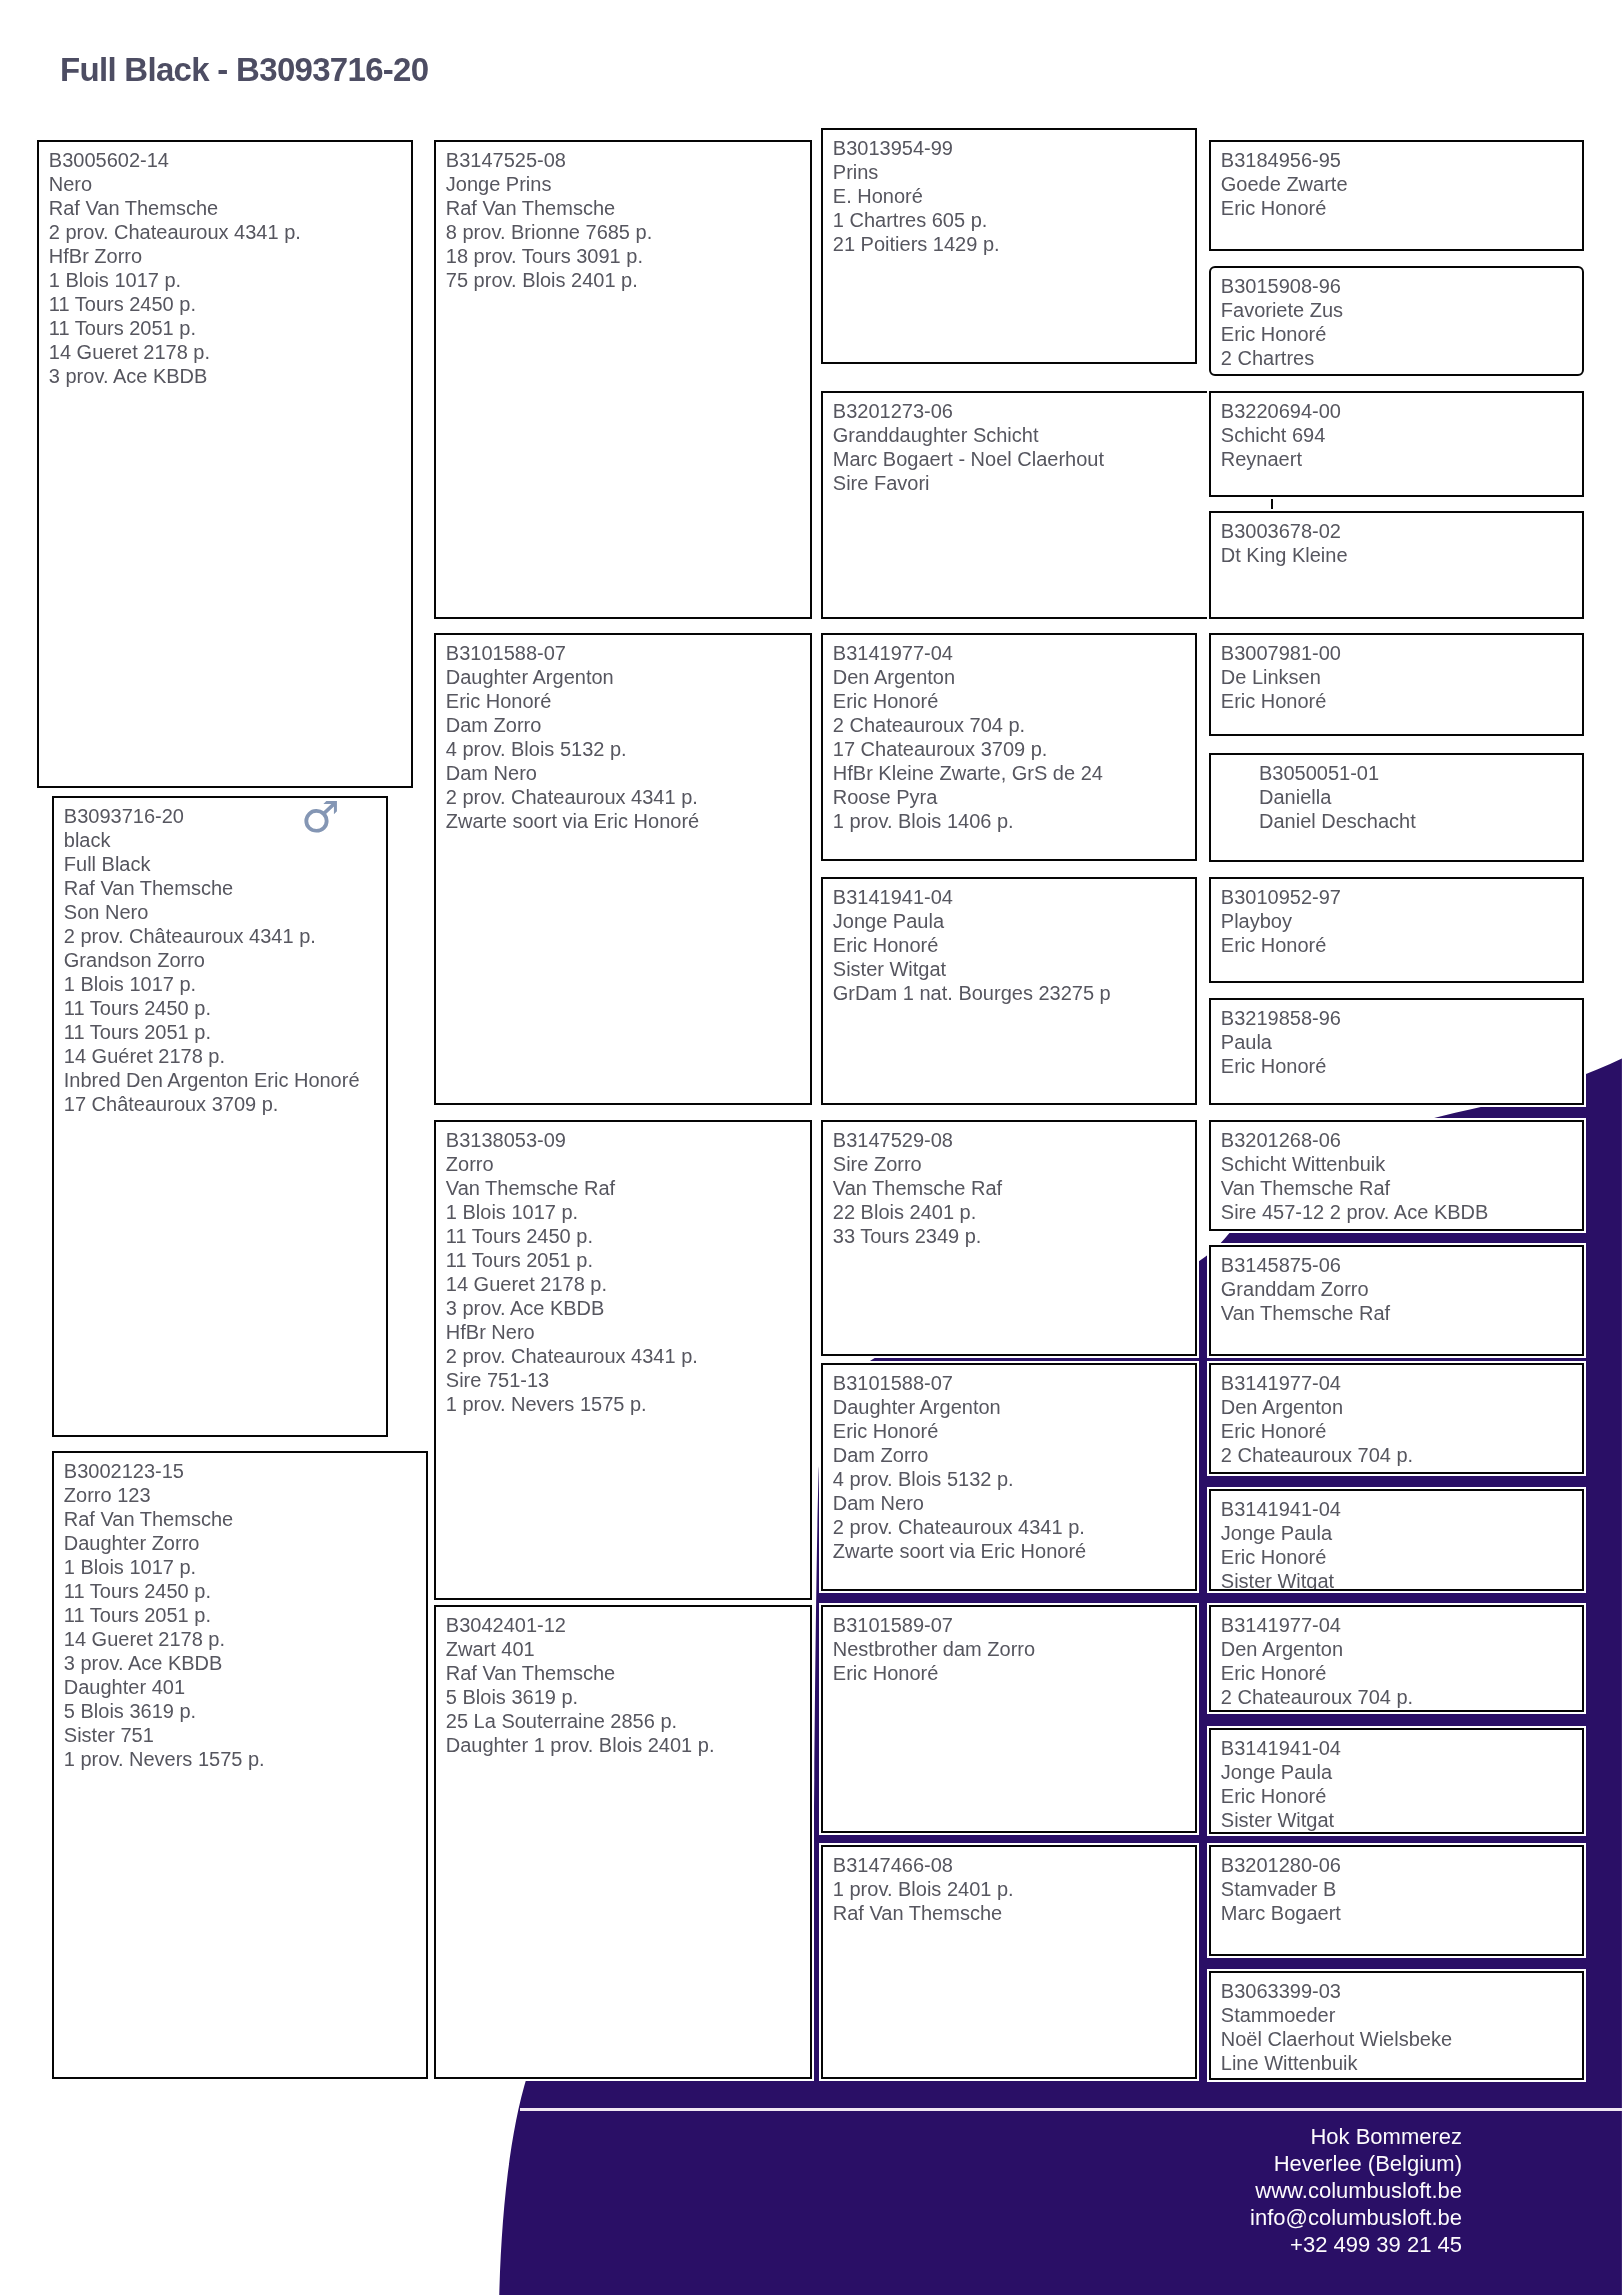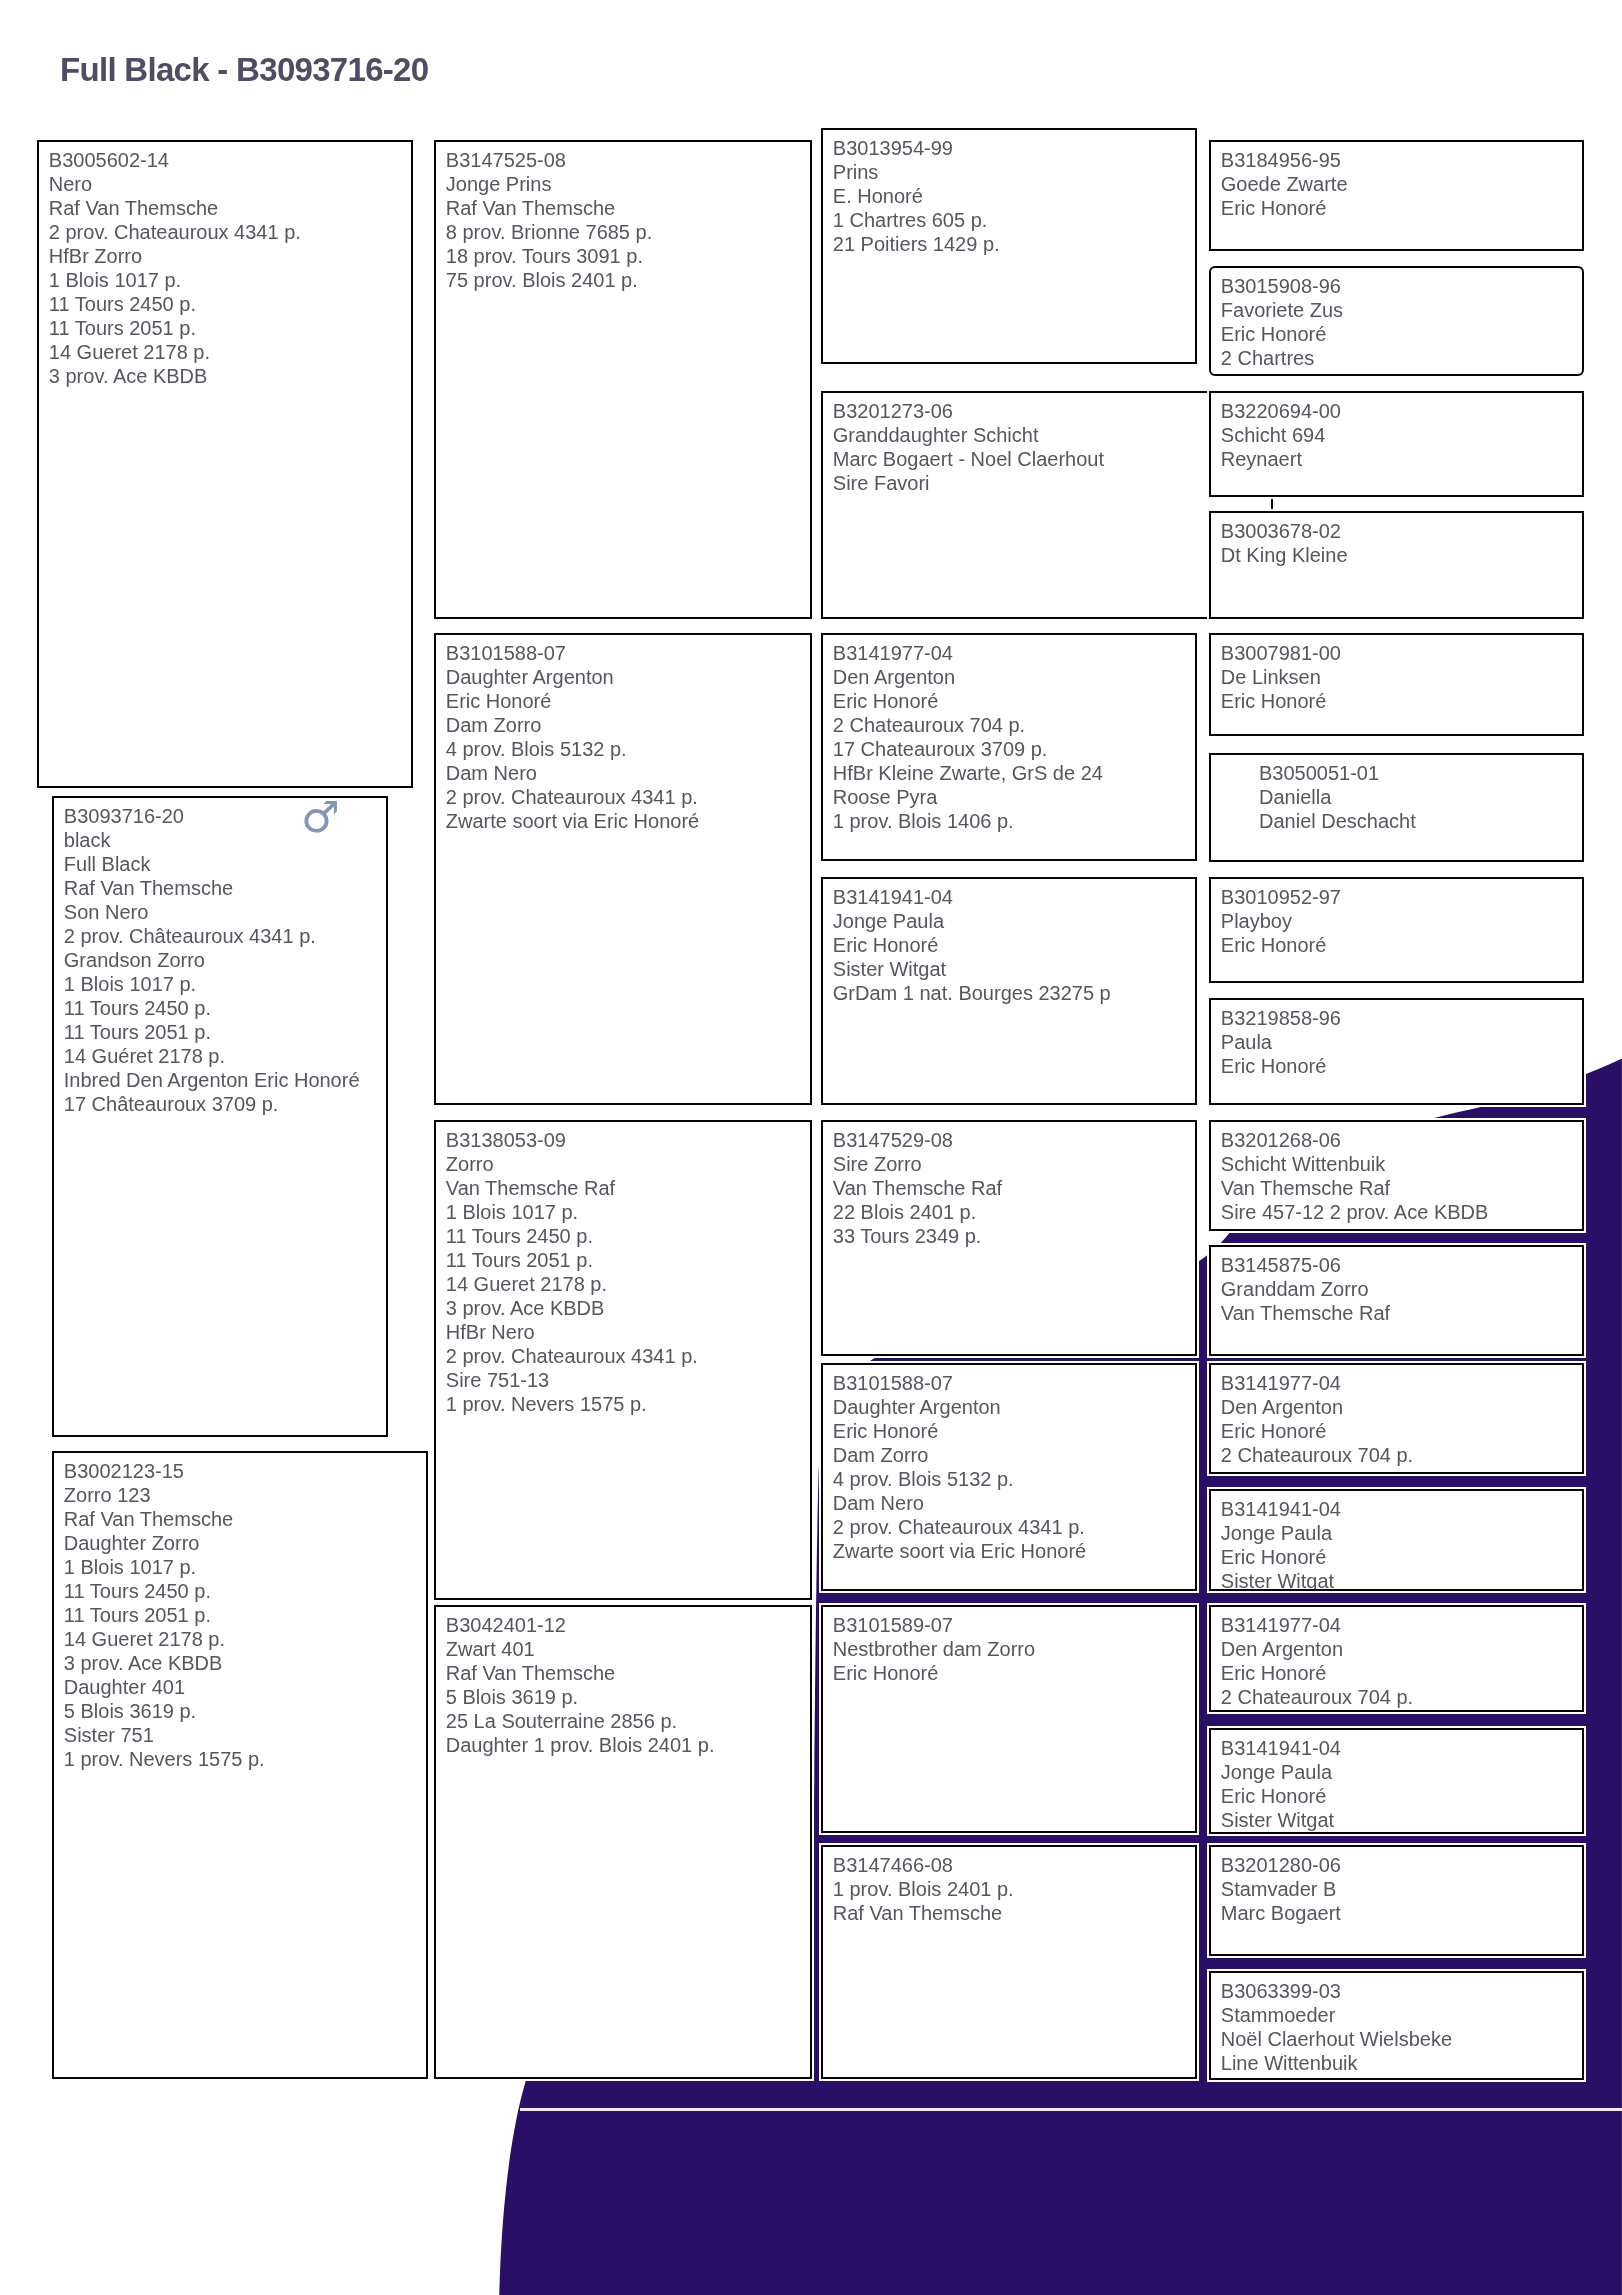--- a/index.html
+++ b/index.html
@@ -326,15 +326,22 @@
       <div class="box" style="left: 1209px; top: 1971px; width: 375px; height: 109px;">
         <span class="line">B3063399-03</span>
         <span class="line">Stammoeder</span>
         <span class="line">Noël Claerhout Wielsbeke</span>
         <span class="line">Line Wittenbuik</span>
       </div>
     </div>
 
   <div class="divider"></div>
 
+  <div class="footer">
+    <div class="line">Hok Bommerez</div>
+    <div class="line">Heverlee (Belgium)</div>
+    <div class="line">www.columbusloft.be</div>
+    <div class="line">info@columbusloft.be</div>
+    <div class="line">+32 499 39 21 45</div>
+  </div>
 
 </div>
 
 
 </body></html>

